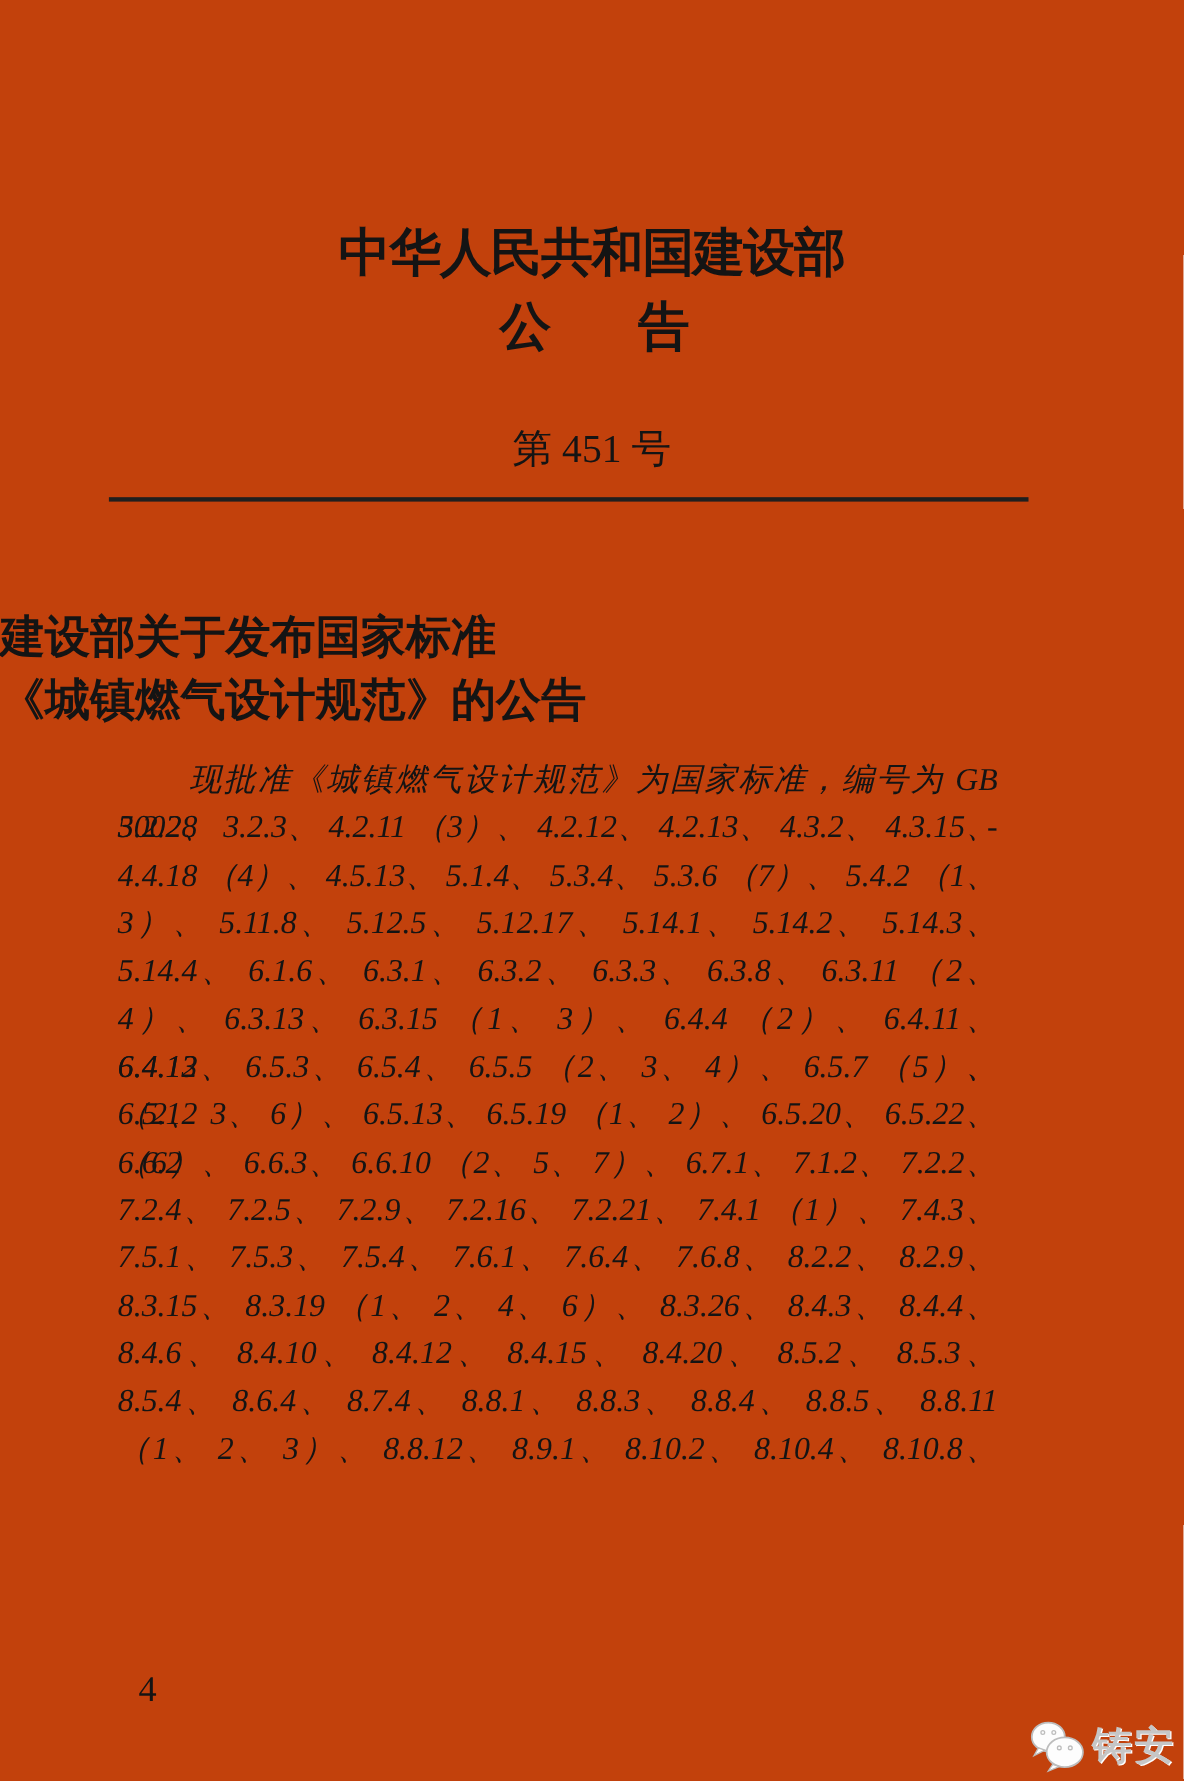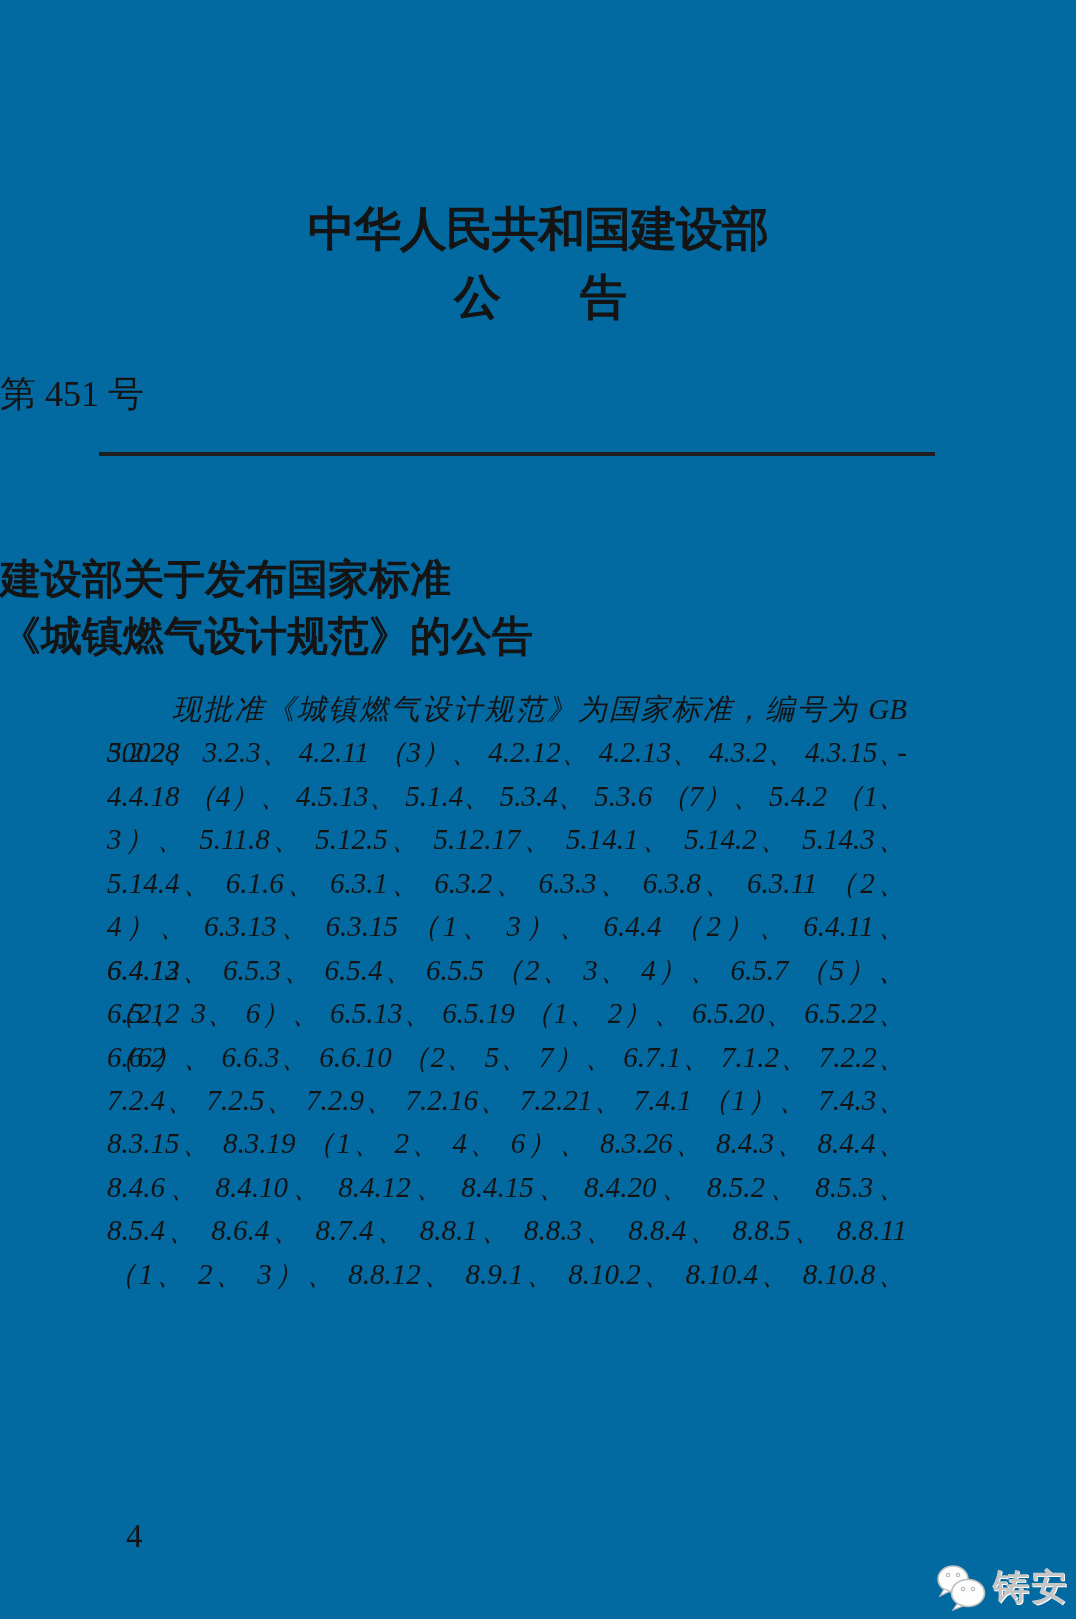--- a/index.html
+++ b/index.html
@@ -1,20 +1,20 @@
 <!DOCTYPE html>
 <html lang="zh"><head>
 <meta charset="utf-8">
 <style>
   html, body { margin: 0; padding: 0; background: #ffffff; }
   .page {
     position: relative;
     width: 1076px;
     height: 1619px;
-    background: #0369a1;
+    background: #c2410c;
     overflow: hidden;
     font-family: "Liberation Serif", "DejaVu Serif", serif;
     color: #141414;
   }
   .ministry-title {
     position: absolute;
     top: 198px; left: 0; right: 0;
     text-align: center;
     font-size: 47px;
     font-weight: 700;
@@ -25,21 +25,22 @@
     position: absolute;
     top: 266px; left: 0; right: 0;
     text-align: center;
     font-size: 47px;
     font-weight: 700;
     letter-spacing: -5px;
     white-space: nowrap;
   }
   .issue-number {
     position: absolute;
-    top: 370px; left: 0; right: 0;
+    top: 384px; left: 0; right: 0;
+    text-align: center;
     font-size: 36px;
     font-weight: 400;
     white-space: nowrap;
   }
   .divider-rule {
     position: absolute;
     top: 452px; left: 99px;
     width: 836px; height: 4px;
     background: #1f1f1f;
   }
@@ -112,20 +113,21 @@
     <div class="body-line indent-first">现批准《城镇燃气设计规范》为国家标准，编号为 GB 50028 -</div>
     <div class="body-line">3.2.2、 3.2.3、 4.2.11 （3）、 4.2.12、 4.2.13、 4.3.2、 4.3.15、</div>
     <div class="body-line">4.4.18 （4）、 4.5.13、 5.1.4、 5.3.4、 5.3.6 （7）、 5.4.2 （1、</div>
     <div class="body-line">3）、 5.11.8、 5.12.5、 5.12.17、 5.14.1、 5.14.2、 5.14.3、</div>
     <div class="body-line">5.14.4、 6.1.6、 6.3.1、 6.3.2、 6.3.3、 6.3.8、 6.3.11 （2、</div>
     <div class="body-line">4）、 6.3.13、 6.3.15 （1、 3）、 6.4.4 （2）、 6.4.11、 6.4.12、</div>
     <div class="body-line">6.4.13、 6.5.3、 6.5.4、 6.5.5 （2、 3、 4）、 6.5.7 （5）、 6.5.12</div>
     <div class="body-line">（2、 3、 6）、 6.5.13、 6.5.19 （1、 2）、 6.5.20、 6.5.22、 6.6.2</div>
     <div class="body-line">（6）、 6.6.3、 6.6.10 （2、 5、 7）、 6.7.1、 7.1.2、 7.2.2、</div>
     <div class="body-line">7.2.4、 7.2.5、 7.2.9、 7.2.16、 7.2.21、 7.4.1 （1）、 7.4.3、</div>
+    <div class="body-line">7.5.1、 7.5.3、 7.5.4、 7.6.1、 7.6.4、 7.6.8、 8.2.2、 8.2.9、</div>
     <div class="body-line">8.3.15、 8.3.19 （1、 2、 4、 6）、 8.3.26、 8.4.3、 8.4.4、</div>
     <div class="body-line">8.4.6、 8.4.10、 8.4.12、 8.4.15、 8.4.20、 8.5.2、 8.5.3、</div>
     <div class="body-line">8.5.4、 8.6.4、 8.7.4、 8.8.1、 8.8.3、 8.8.4、 8.8.5、 8.8.11</div>
     <div class="body-line">（1、 2、 3）、 8.8.12、 8.9.1、 8.10.2、 8.10.4、 8.10.8、</div>
   </div>
 
   <div class="page-number">4</div>
 
   <div class="watermark">
     <span class="wechat-icon">

